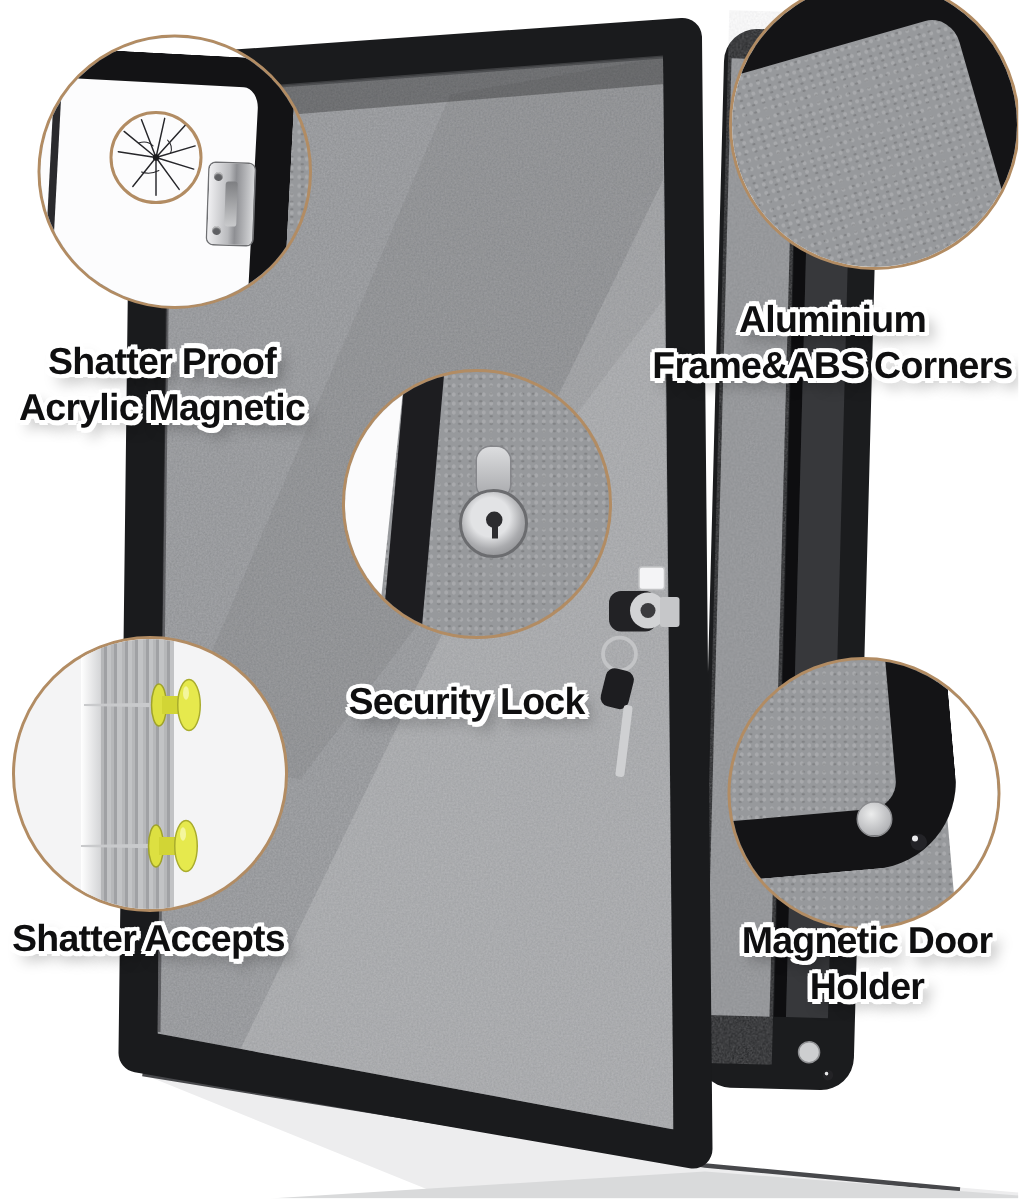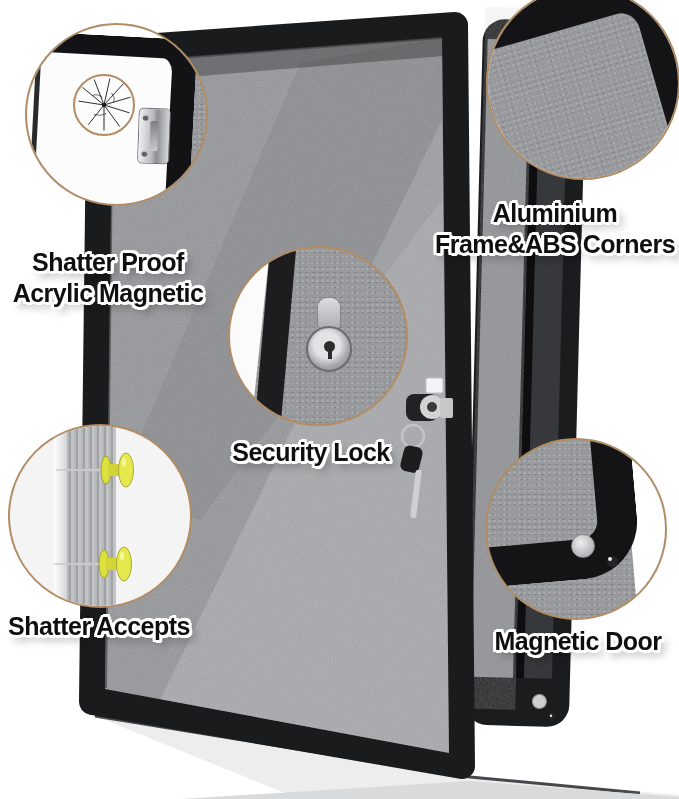--- a/index.html
+++ b/index.html
@@ -107,25 +107,25 @@
   
   .feature-label{
     position:absolute;text-align:center;color:#0f0f10;
     font-size:25px;font-weight:bold;line-height:31px;letter-spacing:-0.5px;
     text-shadow:
       3px 0 0 #fff,-3px 0 0 #fff,0 3px 0 #fff,0 -3px 0 #fff,
       2px 2px 0 #fff,-2px 2px 0 #fff,2px -2px 0 #fff,-2px -2px 0 #fff,
       3px 2px 0 #fff,-3px 2px 0 #fff,2px 3px 0 #fff,2px -3px 0 #fff,
       5px 6px 9px rgba(0,0,0,.38);
   }
-  .l-shatter{left:6px;top:226px;width:204px;margin-top:21px;}
+  .l-shatter{left:6px;top:226px;width:204px;}
   .l-corner{left:428px;top:198px;width:254px;}
-  .l-lock{left:218px;top:437px;width:186px;text-align:center;}
+  .l-lock{left:218px;top:453px;width:186px;text-align:center;}
   .l-pins{left:0px;top:611px;width:198px;}
-  .l-magnet{left:477px;top:626px;width:202px;}
+  .l-magnet{left:477px;top:612px;width:202px;}
 </style>
 </head>
 <body>
 
 <div class="stage">
 
   <svg class="scene" viewBox="0 0 679 799" aria-hidden="true">
     <defs>
       <filter id="feltNoise" x="-5%" y="-5%" width="110%" height="110%">
         <feTurbulence type="fractalNoise" baseFrequency="0.8" numOctaves="2" seed="4" stitchTiles="stitch"></feTurbulence>
@@ -259,15 +259,16 @@
     <div>Frame&amp;ABS Corners</div>
   </div>
   <div class="feature-label l-lock">
     <div>Security Lock</div>
   </div>
   <div class="feature-label l-pins">
     <div>Shatter Accepts</div>
   </div>
   <div class="feature-label l-magnet">
     <div>Magnetic Door</div>
+    <div>Holder</div>
   </div>
 
 </div>
 
 </body></html>

